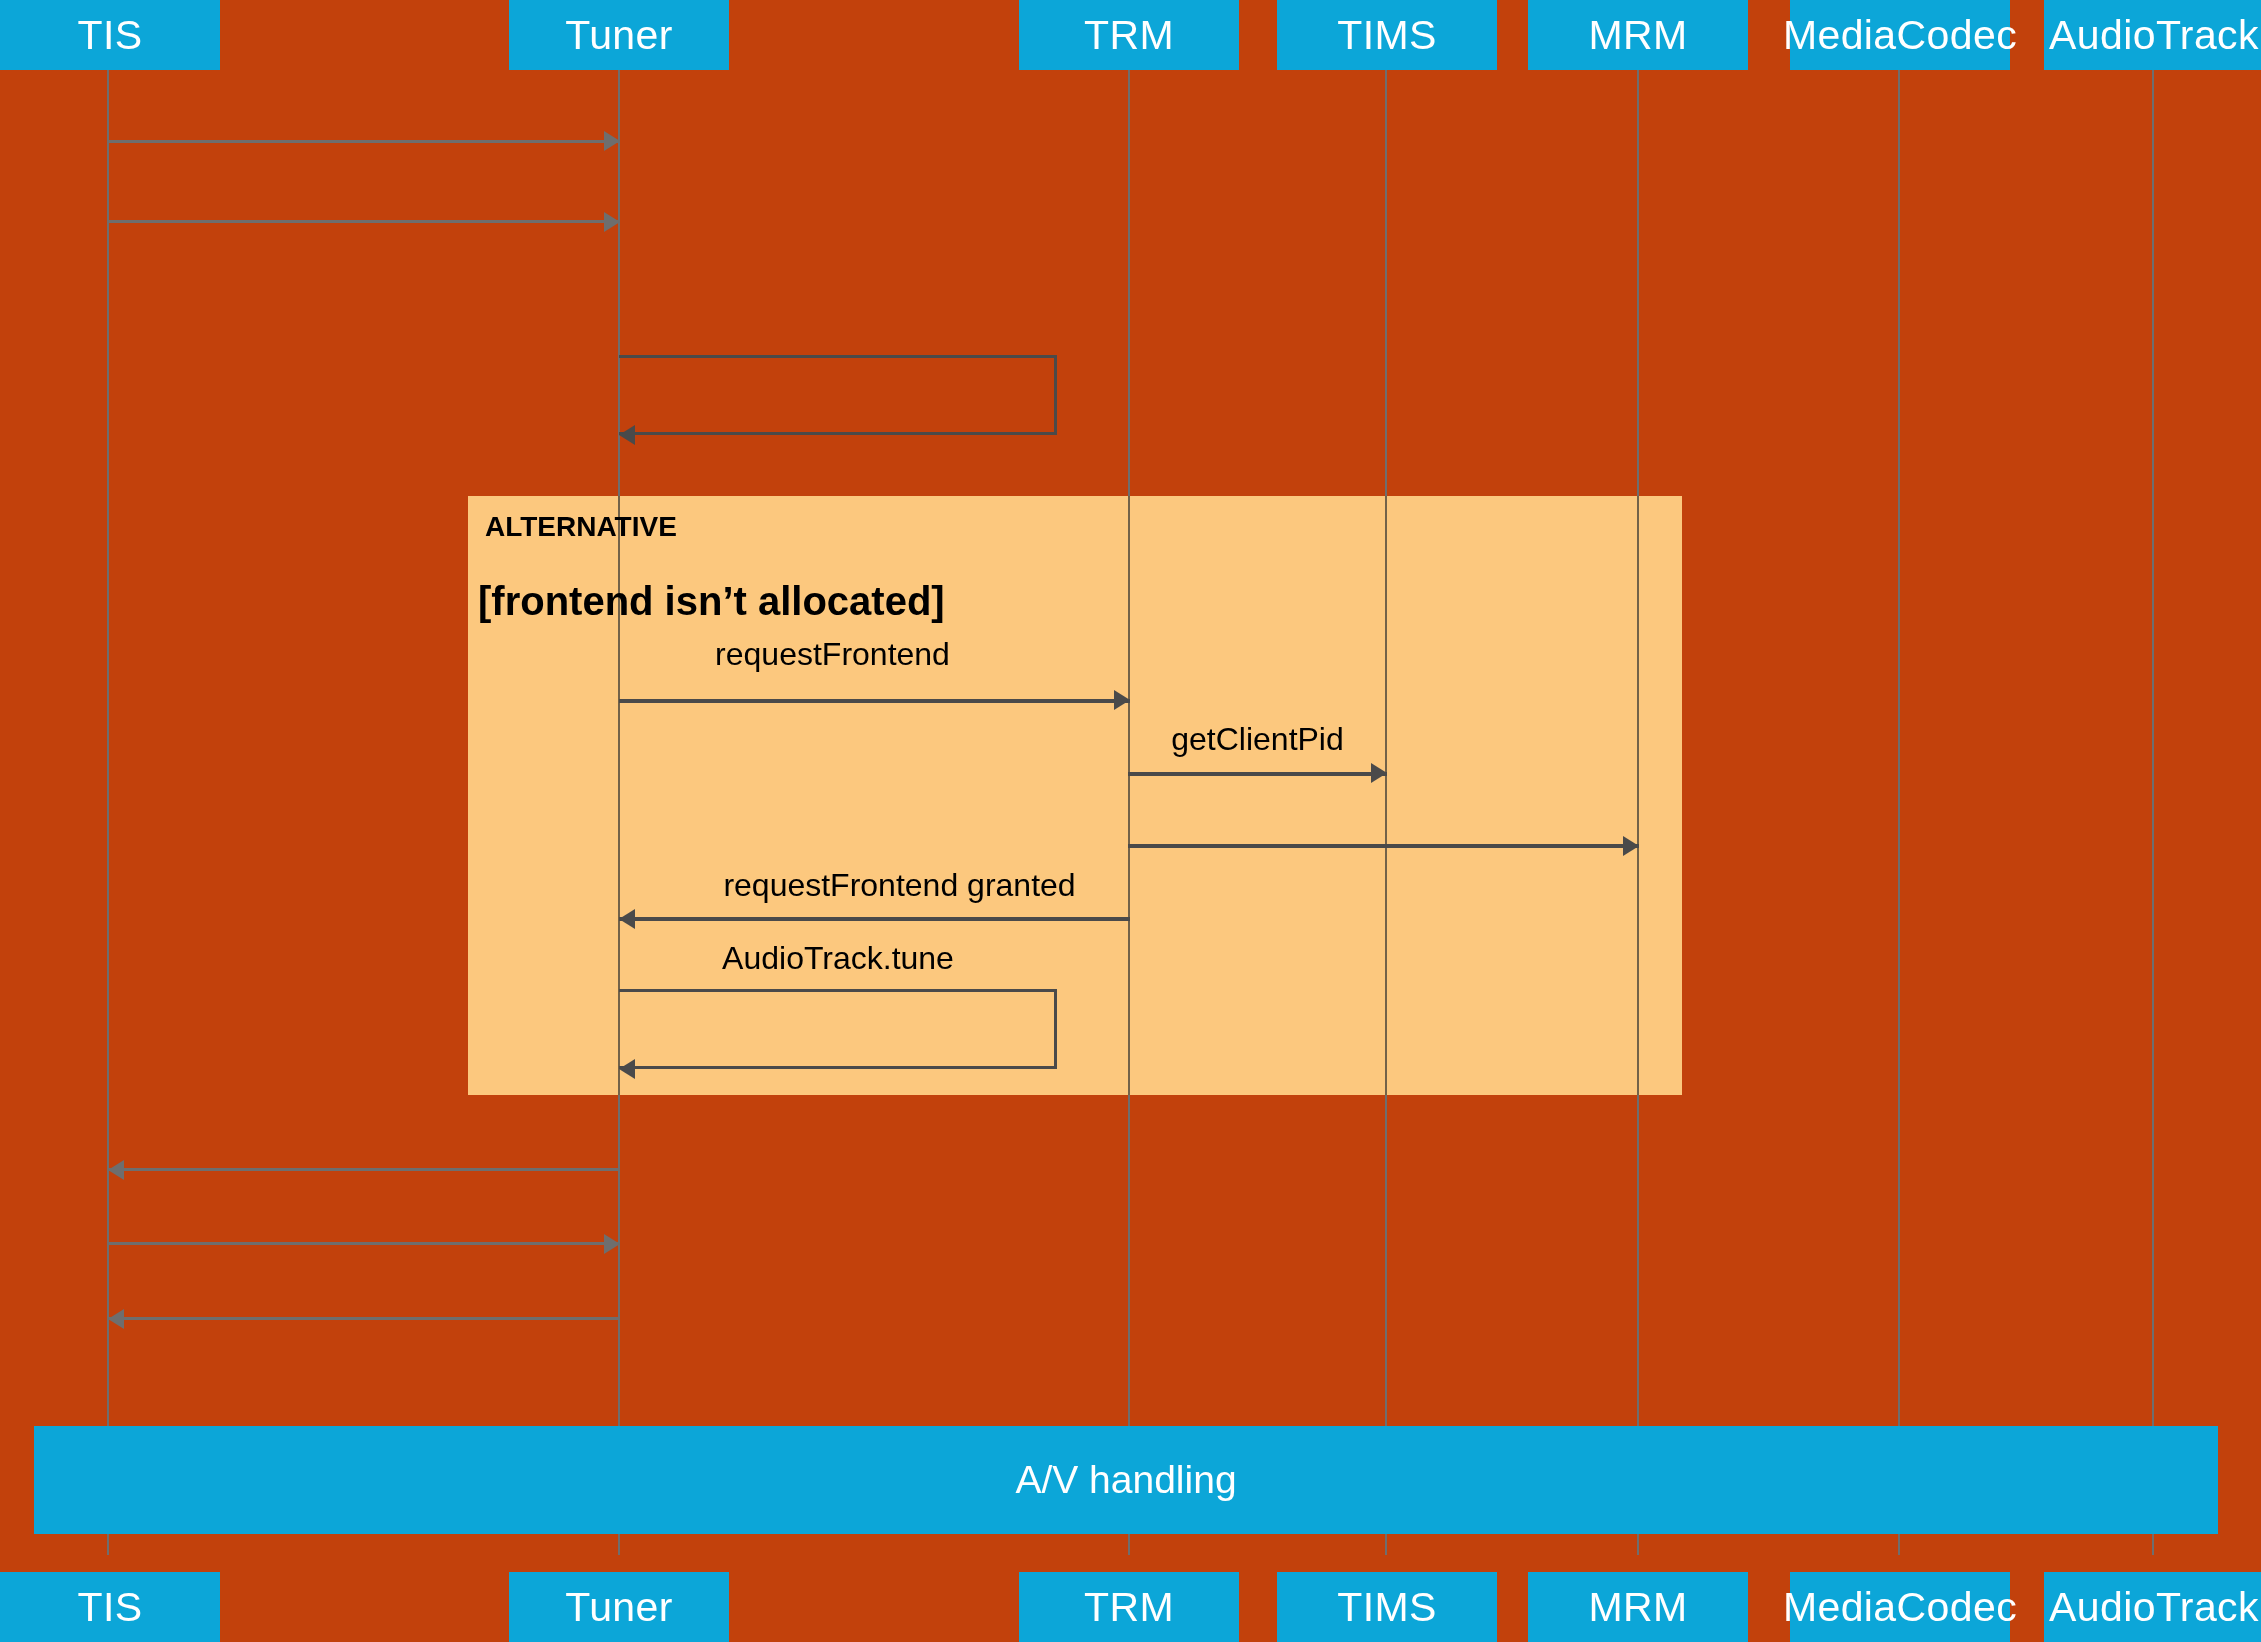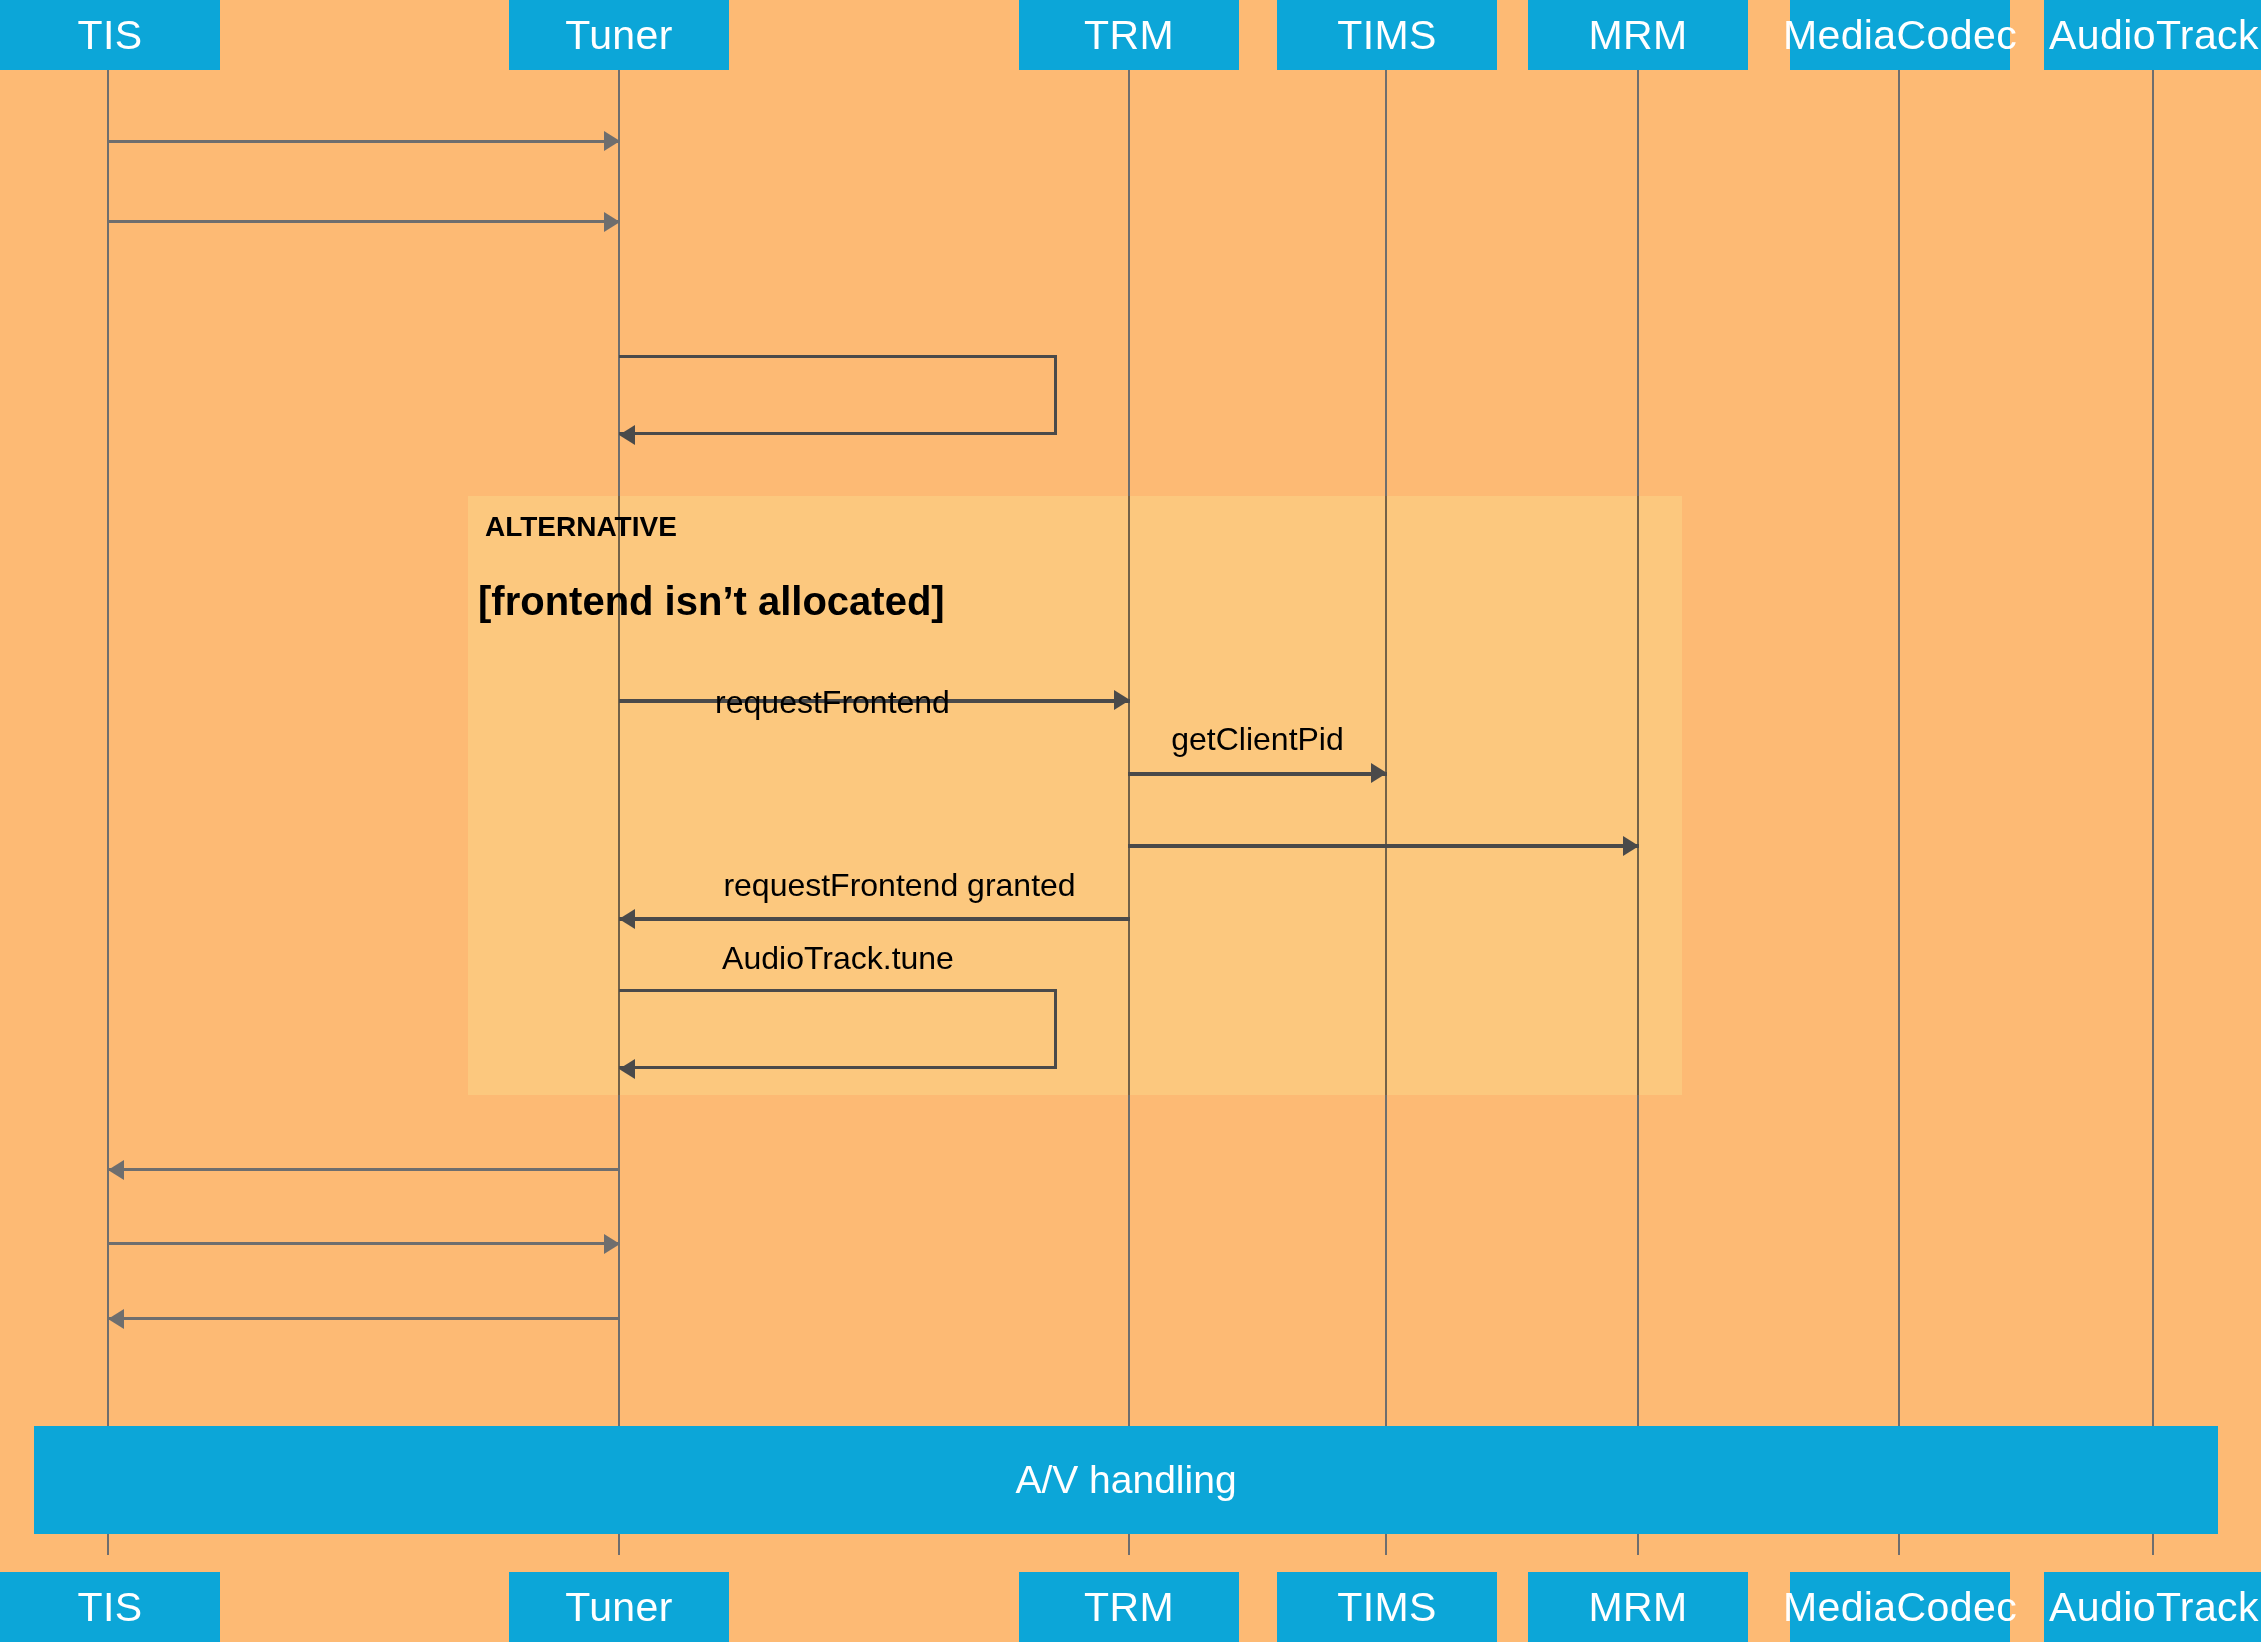--- a/index.html
+++ b/index.html
@@ -6,21 +6,21 @@
     margin: 0; padding: 0;
     background: #000000;
   }
   body {
     font-family: "Liberation Sans", sans-serif;
   }
   #stage {
     position: relative;
     width: 2261px;
     height: 1642px;
-    background: #fdba74;
+    background: #c2410c;
     overflow: hidden;
   }
 
   
   .participant {
     position: absolute;
     background: #0CA6D8;
     color: #FFFFFF;
     display: flex;
     align-items: center;
@@ -163,21 +163,21 @@
   <div class="lifeline over-frag" style="left:618px; top:496px; height:599px;"></div>
   <div class="lifeline over-frag" style="left:1128px; top:496px; height:599px;"></div>
   <div class="lifeline over-frag" style="left:1385px; top:496px; height:599px;"></div>
   <div class="lifeline over-frag" style="left:1637px; top:496px; height:599px;"></div>
 
   <div class="fragment-title" style="left:485px; top:511px;">ALTERNATIVE</div>
   <div class="fragment-guard" style="left:478px; top:579px;">[frontend isn’t allocated]</div>
 
   <div class="msg" style="left:619px; top:699px; width:511px; height:3.6px;"></div>
   <div class="arrowhead right" style="left:1114px; top:690px;"></div>
-  <div class="msg-label" style="left:619px; top:684px; width:427px;">requestFrontend</div>
+  <div class="msg-label" style="left:619px; top:636px; width:427px;">requestFrontend</div>
 
   <div class="msg" style="left:1128px; top:772px; width:259px; height:3.6px;"></div>
   <div class="arrowhead right" style="left:1371px; top:763px;"></div>
   <div class="msg-label" style="left:1128px; top:721px; width:259px;">getClientPid</div>
 
   <div class="msg" style="left:1128px; top:844px; width:511px; height:3.6px;"></div>
   <div class="arrowhead right" style="left:1623px; top:836px;"></div>
 
   <div class="msg" style="left:619px; top:917px; width:511px; height:3.6px;"></div>
   <div class="arrowhead left" style="left:619px; top:909px;"></div>

